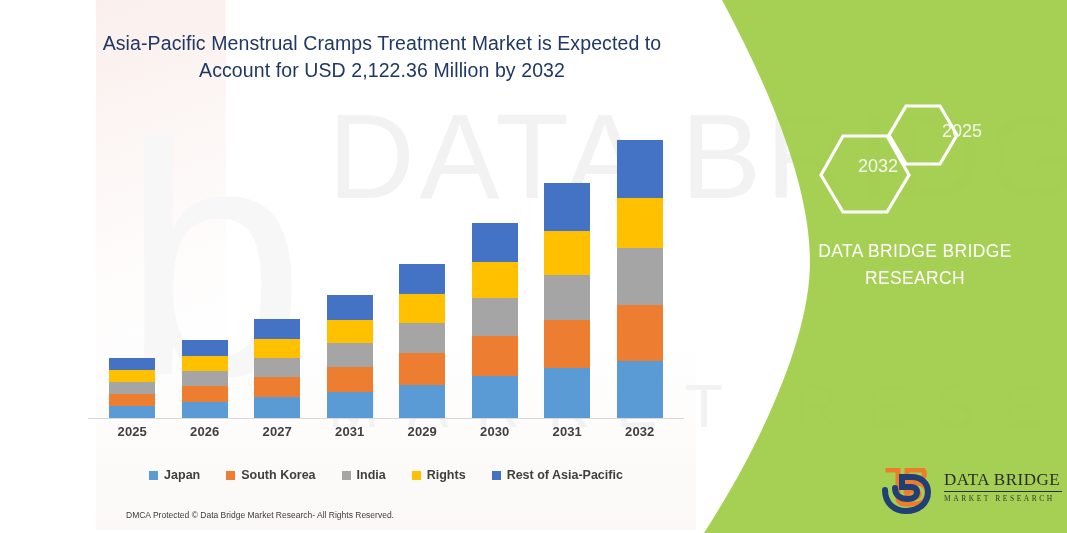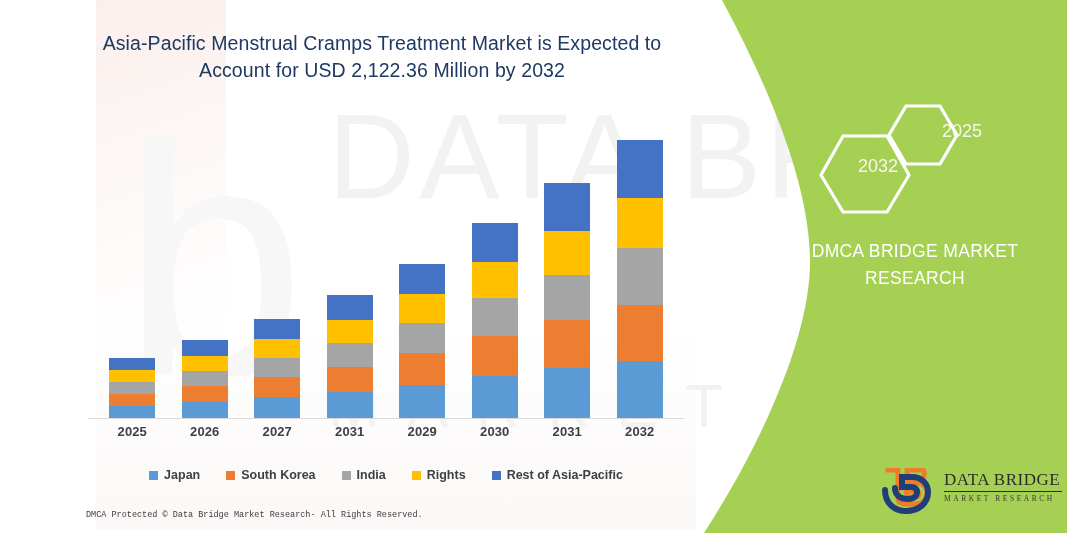--- a/index.html
+++ b/index.html
@@ -94,21 +94,21 @@
   }
   .legend-item{display:flex;align-items:center;gap:6px;}
   .legend-swatch{width:9px;height:9px;display:block;}
   .legend-label{font-size:12.5px;font-weight:bold;color:#404040;white-space:nowrap;}
 
   
   .footer{
     position:absolute;left:86px;top:506px;width:600px;height:18px;
     display:flex;align-items:center;
   }
-  .footer-left{font-size:8.5px;color:#3c3c3c;font-family:Liberation Mono, monospace;white-space:nowrap;}
+  .footer-left{font-size:8.5px;color:#3c3c3c;font-family:Liberation Sans, sans-serif;white-space:nowrap;margin-left:40px;}
   .footer-right{font-size:8.5px;color:#3c3c3c;font-family:"Liberation Serif",serif;white-space:nowrap;margin-left:42px;}
 
   
   .green-panel{
     position:absolute;left:660px;top:0;width:407px;height:533px;
     pointer-events:none;
   }
   .green-panel svg{display:block;}
   .panel-content{position:absolute;left:660px;top:0;width:407px;height:533px;}
   .panel-title{
@@ -268,21 +268,21 @@
 
     <div class="hexwrap">
       <svg width="250" height="115" viewBox="0 0 250 115" xmlns="http://www.w3.org/2000/svg">
         <polygon points="96,6 130,6 147,35 130,64 96,64 79,35" fill="none" stroke="#ffffff" stroke-width="3.2"></polygon>
         <polygon points="33,36 77,36 99,75 77,112 33,112 11,75" fill="none" stroke="#ffffff" stroke-width="3.2"></polygon>
       </svg>
       <div class="hex-label hex-2032">2032</div>
       <div class="hex-label hex-2025">2025</div>
     </div>
 
-    <div class="brand-text">DMCA BRIDGE MARKET RESEARCH</div>
+    <div class="brand-text">DATA BRIDGE BRIDGE RESEARCH</div>
 
     <div class="logo">
       <svg width="60" height="46" viewBox="0 0 60 46" xmlns="http://www.w3.org/2000/svg">
         <path d="M6 2 L16 2 L16 30 C16 34 19 36 23 36 L34 36 C41 36 45 31 45 25 C45 19 41 15 34 15 L24 15 L24 23 L33 23 C36 23 37 24 37 26 C37 28 36 29 33 29 L25 29 L25 2 L41 2 C41 2 44 6 41 10 L26 10" fill="none" stroke="#EE7C2A" stroke-width="5" stroke-linecap="square"></path>
         <path d="M3 22 C3 35 12 43 24 43 C37 43 46 35 46 24 C46 15 39 9 30 9 L20 9 L20 19 L29 19 C33 19 35 21 35 24 C35 28 32 31 26 31 C18 31 13 27 13 20" fill="none" stroke="#1F3F77" stroke-width="6" stroke-linecap="round"></path>
       </svg>
       <div class="logo-text">
         <div class="logo-top">DATA BRIDGE</div>
         <div class="logo-rule"></div>
         <div class="logo-bottom">MARKET RESEARCH</div>

